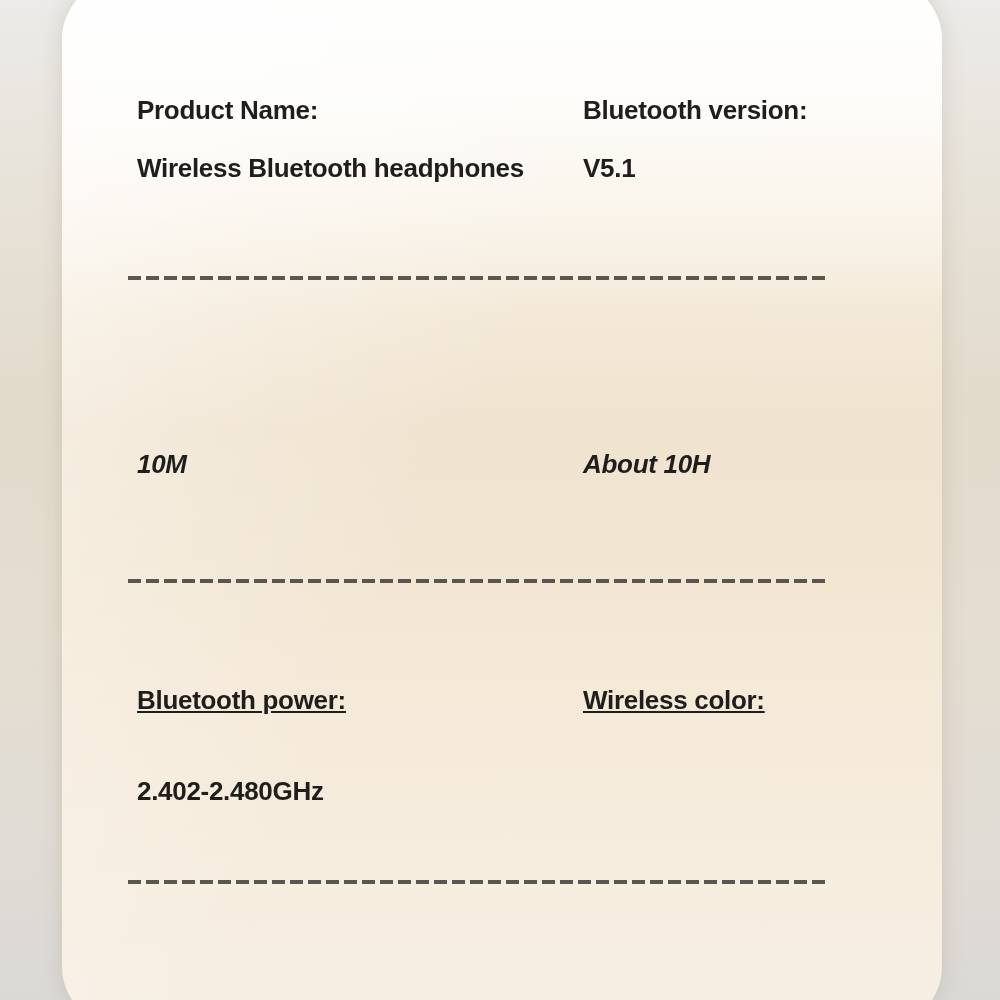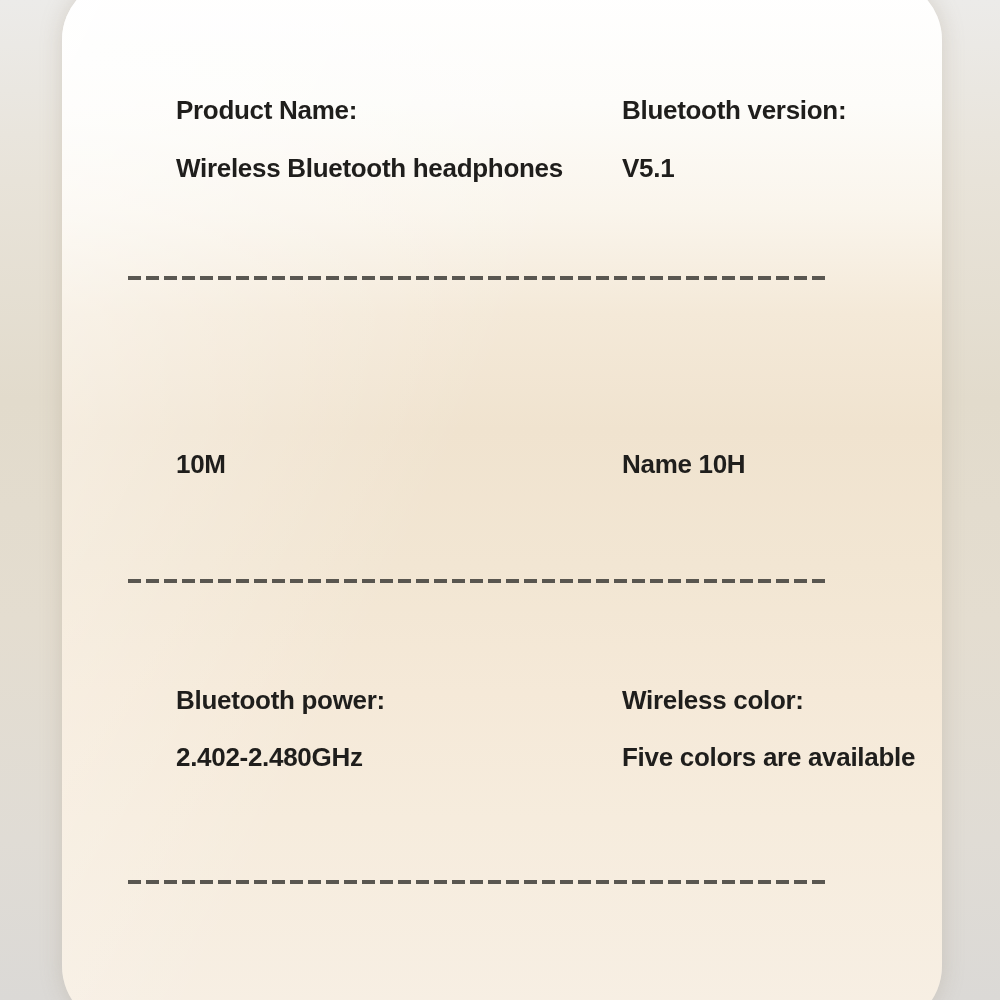--- a/index.html
+++ b/index.html
@@ -57,64 +57,62 @@
   }
 
   .cell {
     position: absolute;
     font-size: 26px;
     font-weight: 600;
     letter-spacing: -0.3px;
     line-height: 30px;
     color: #1f1e1c;
     white-space: nowrap;
-    margin-left: 39px;
   }
   .col-left  { left: 75px;  }
   .col-right { left: 521px; }
 
   .divider {
     position: absolute;
     left: 66px;
     width: 697px;
     height: 4px;
     background: repeating-linear-gradient(90deg,
       #44423d 0px, #44423d 13px,
       transparent 13px, transparent 18px);
     opacity: 0.88;
   }
 
   
   .r1-label { top: 117px; }
   .r1-value { top: 175px; }
   .div-1    { top: 298px; }
   .r2-label { top: 414px; }
-  .r2-value { top: 471px; }
+  .r2-value { top: 471px; font-style: italic; }
   .div-2    { top: 601px; }
-  .r3-label { top: 707px; }
-  .r3-value { top: 764px; }
+  .r3-label { top: 707px; text-decoration: underline; }
+  .r3-value { top: 798px; }
   .div-3    { top: 902px; }
 </style>
 </head>
 <body>
 
 <div class="spec-card">
 
   <div class="cell col-left r1-label">Product Name:</div>
   <div class="cell col-right r1-label">Bluetooth version:</div>
   <div class="cell col-left r1-value">Wireless Bluetooth headphones</div>
   <div class="cell col-right r1-value">V5.1</div>
 
   <div class="divider div-1"></div>
 
   <div class="cell col-left r2-value">10M</div>
-  <div class="cell col-right r2-value">Name 10H</div>
+  <div class="cell col-right r2-value">About 10H</div>
 
   <div class="divider div-2"></div>
 
   <div class="cell col-left r3-label">Bluetooth power:</div>
   <div class="cell col-left r3-value">2.402-2.480GHz</div>
   <div class="cell col-right r3-label">Wireless color:</div>
-  <div class="cell col-right r3-value">Five colors are available</div>
 
   <div class="divider div-3"></div>
 
 </div>
 
 </body></html>

